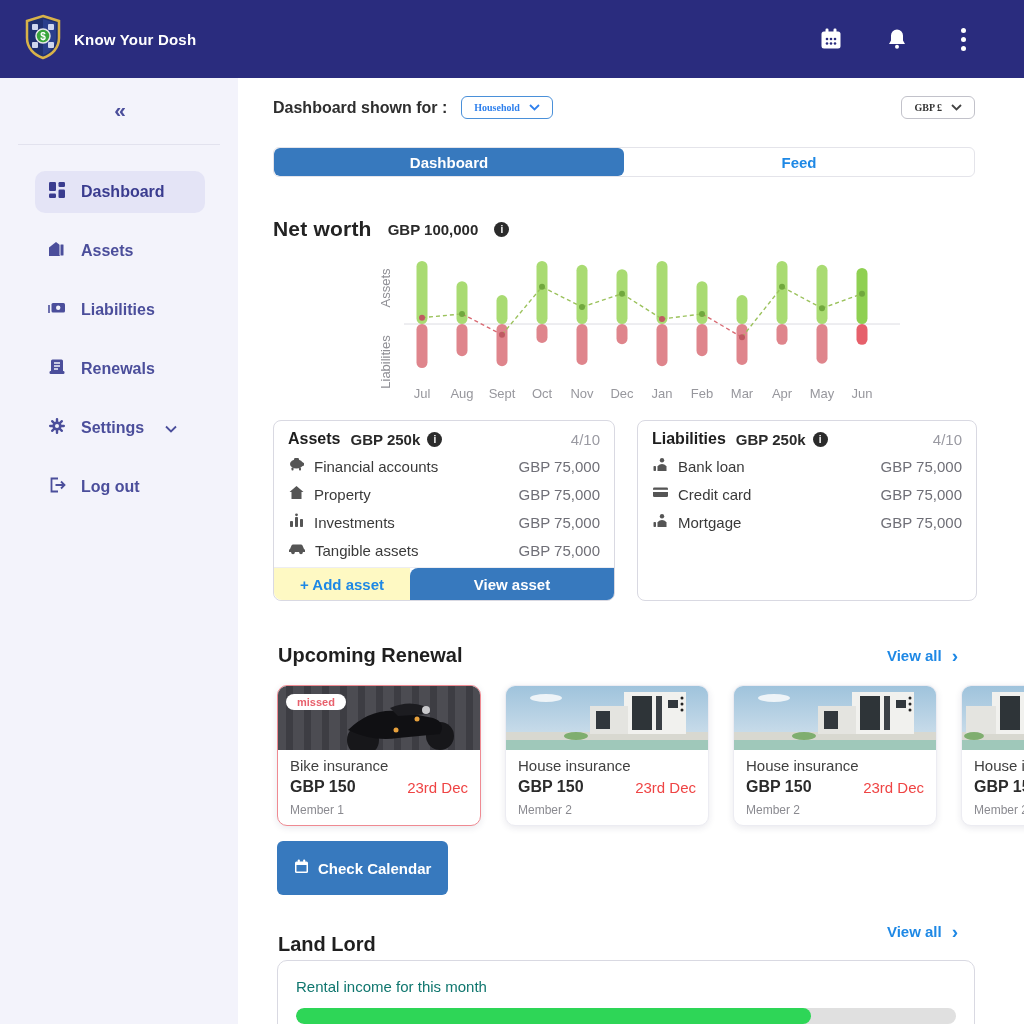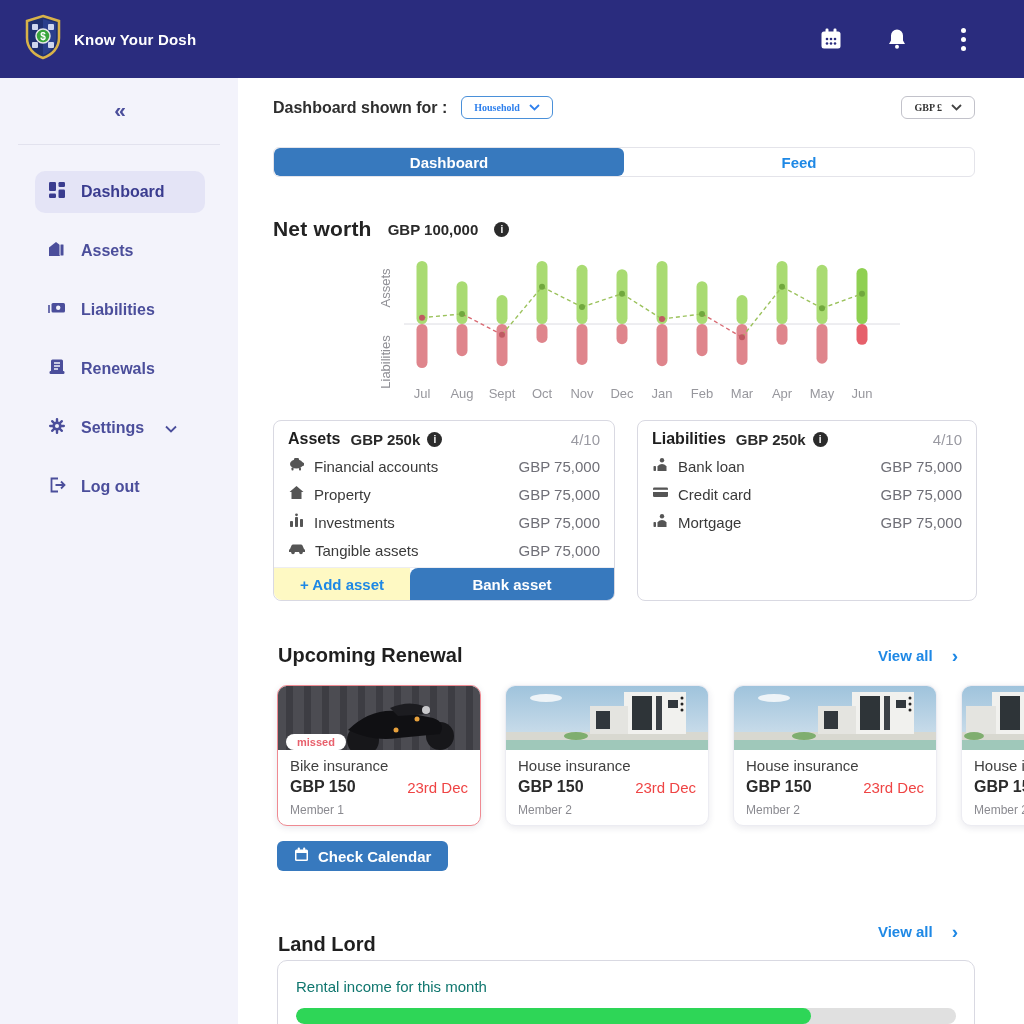--- a/index.html
+++ b/index.html
@@ -67,41 +67,41 @@
   .sum-footer { position:absolute; left:0; right:0; bottom:0; height:33px; display:flex; border-top:1px solid #ededf2; }
   .add-btn { width:40%; display:flex; align-items:center; justify-content:center; color:#1e88e5;
              font-size:15px; font-weight:700; cursor:pointer; border-radius:0 0 0 8px; background:#fef9c3; }
   .view-btn { width:60%; display:flex; align-items:center; justify-content:center; background:#3779be;
               color:#fff; font-size:15px; font-weight:700; cursor:pointer; border-radius:8px 0 7px 0; }
 
   
   .section-head { position:absolute; left:40px; right:66px; display:flex; align-items:center; }
   .renewal-head { top:566px; }
   .section-title { font-size:20px; font-weight:800; color:#1f1f1f; }
-  .view-all { margin-left:auto; display:flex; align-items:center; gap:19px; color:#1e88e5;
+  .view-all { margin-left:auto; display:flex; align-items:center; gap:10px; color:#1e88e5;
               font-size:15px; font-weight:700; cursor:pointer; }
   .view-all .chev { font-size:19px; line-height:14px; font-weight:700; }
 
   .renewal-row { position:absolute; top:607px; left:39px; display:flex; gap:24px; }
   .renewal-card { width:204px; height:141px; background:#fff; border:1px solid #ececf2; border-radius:10px;
                   box-shadow:0 2px 7px rgba(40,40,80,.10); flex:0 0 auto; cursor:pointer; }
   .renewal-card.missed { border:1.5px solid #ef8a92; }
   .renewal-img { position:relative; height:64px; border-radius:9px 9px 0 0; overflow:hidden; }
   .renewal-img svg { display:block; }
   .badge { position:absolute; top:8px; left:8px; background:#fff; color:#e8606c; font-size:11px; font-weight:700;
-           padding:2px 11px; border-radius:10px;margin-top:40px; }
+           padding:2px 11px; border-radius:10px; }
   .renewal-body { padding:7px 12px 0 12px; }
   .renewal-title { font-size:15px; color:#3f3f3f; }
   .renewal-amt-row { display:flex; align-items:center; margin-top:4px; }
   .renewal-amt { font-size:16px; font-weight:700; color:#2b2b2b; }
   .renewal-date { margin-left:auto; font-size:15px; color:#ef4444; }
   .renewal-member { margin-top:7px; font-size:12px; color:#8a8a90; }
 
   .check-cal-btn { position:absolute; top:763px; left:39px; display:flex; align-items:center; gap:9px;
-                   background:#3779be; color:#fff; border-radius:6px; padding:6px 17px; font-size:15px;
+                   background:#3779be; color:#fff; border-radius:6px; padding:18px 17px; font-size:15px;
                    font-weight:700; cursor:pointer; }
 
   
   .landlord-head { top:845px; align-items:flex-start; }
   .landlord-head .section-title { margin-top:10px; }
   .landlord-card { position:absolute; top:882px; left:39px; width:698px; height:120px; background:#fff;
                    border:1px solid #d9d9e2; border-radius:10px; padding:17px 18px; }
   .rental-label { font-size:15px; color:#0f766e; }
   .progress-track { margin-top:13px; height:16px; background:#e0e0e0; border-radius:8px; overflow:hidden; }
   .progress-fill { height:100%; background:#2ed657; border-radius:8px; }
@@ -381,21 +381,21 @@
               <path d="M2 8l1.5-3.5c.3-.7.9-1 1.6-1h7.8c.7 0 1.3.3 1.6 1L16 8c.6.2 1 .6 1 1.3V11h-16V9.3c0-.7.4-1.1 1-1.3z"></path>
               <circle cx="5" cy="11.5" r="1.8"></circle>
                 <circle cx="13" cy="11.5" r="1.8"></circle>
             </svg>
           </span>
           <span class="sum-row-label">Tangible assets</span>
           <span class="sum-row-value">GBP 75,000</span>
         </div>
         <div class="sum-footer">
           <div class="add-btn">+ Add asset</div>
-          <div class="view-btn">Bank asset</div>
+          <div class="view-btn">View asset</div>
         </div>
       </div>
 
       <div class="sum-card" style="width:340px">
         <div class="sum-head">
           <span class="sum-title">Liabilities</span>
           <span class="sum-amount">GBP 250k</span>
           <i class="info-dot">i</i>
           <span class="sum-count">4/10</span>
         </div>

